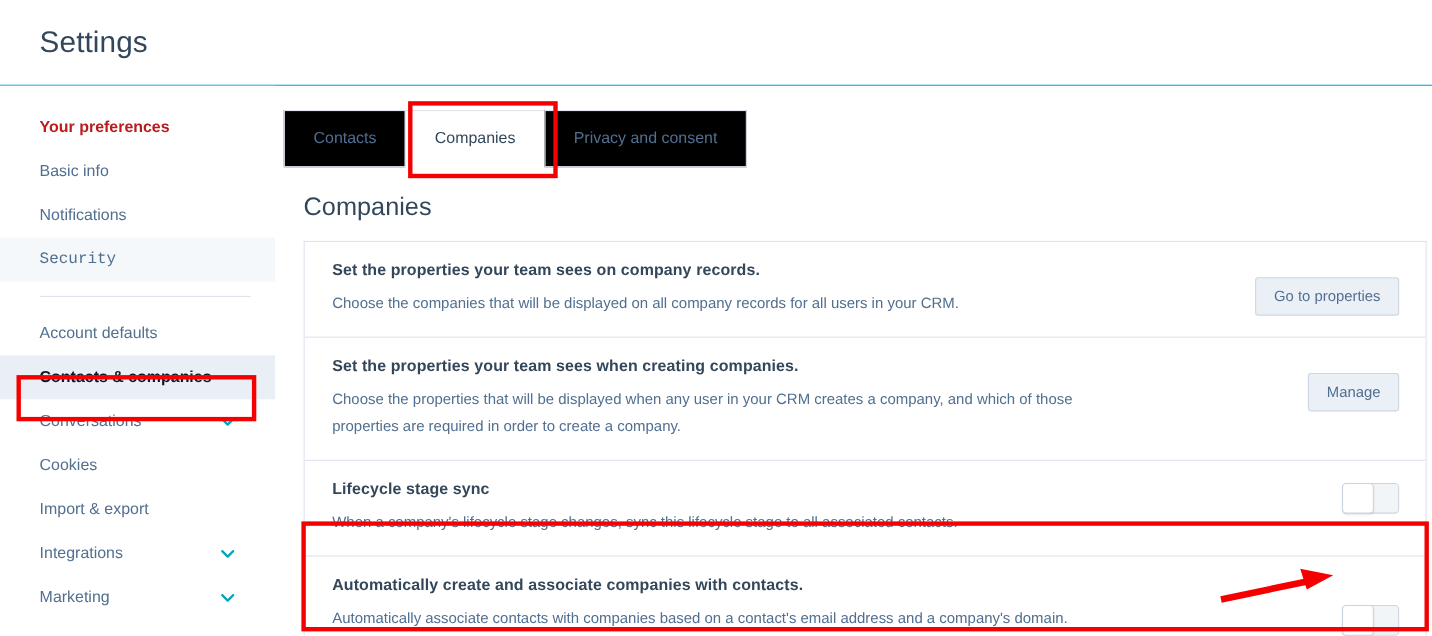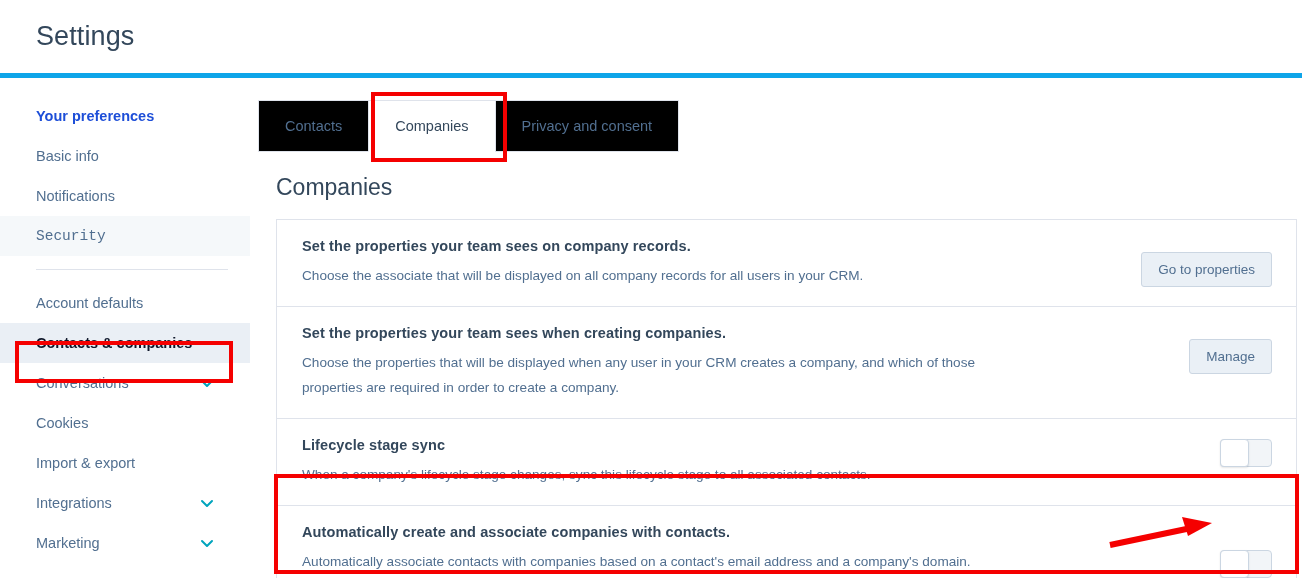--- a/index.html
+++ b/index.html
@@ -8,21 +8,21 @@
     width: 1302px; height: 578px;
     overflow: hidden;
     background: #ffffff;
     font-family: "Liberation Sans", sans-serif;
     -webkit-font-smoothing: antialiased;
   }
 
   
   .page-header {
     height: 78px;
-    border-bottom: 5px solid #0ea5e9;
+    border-bottom: 1px solid #0ea5e9;
     display: flex;
     align-items: center;
     background: #ffffff;
   }
   .page-title {
     font-size: 27px;
     color: #33475b;
     font-weight: 400;
     letter-spacing: .1px;
     margin-left: 36px;
@@ -47,21 +47,21 @@
     height: 40px;
     display: flex;
     align-items: center;
     padding: 0 14px 0 36px;
     font-size: 14.5px;
     color: #516f90;
     position: relative;
   }
   .nav-item .nav-label { flex: 1 1 auto; }
   .nav-item.heading {
-    color: #1d4ed8;
+    color: #b91c1c;
     font-weight: bold;
     font-size: 14.5px;
   }
   .nav-item.active-soft {
     background: #f5f8fa;
     font-family: Liberation Mono, monospace;
   }
   .nav-item.selected {
     background: #eaeff5;
     color: #0f172a;
@@ -291,21 +291,21 @@
       </div>
     </div>
 
     <h2 class="section-title" style="margin-left:18px;">Companies</h2>
 
     <div class="card" style="margin-left:18px;">
 
       <div class="row">
         <div class="row-text">
           <p class="row-title">Set the properties your team sees on company records.</p>
-          <p class="row-desc">Choose the associate that will be displayed on all company records for all users in your CRM.</p>
+          <p class="row-desc">Choose the companies that will be displayed on all company records for all users in your CRM.</p>
         </div>
         <div class="row-action">
           <button class="btn">Go to properties</button>
         </div>
       </div>
 
       <div class="row">
         <div class="row-text">
           <p class="row-title">Set the properties your team sees when creating companies.</p>
           <p class="row-desc">Choose the properties that will be displayed when any user in your CRM creates a company, and which of those properties are required in order to create a company.</p>

